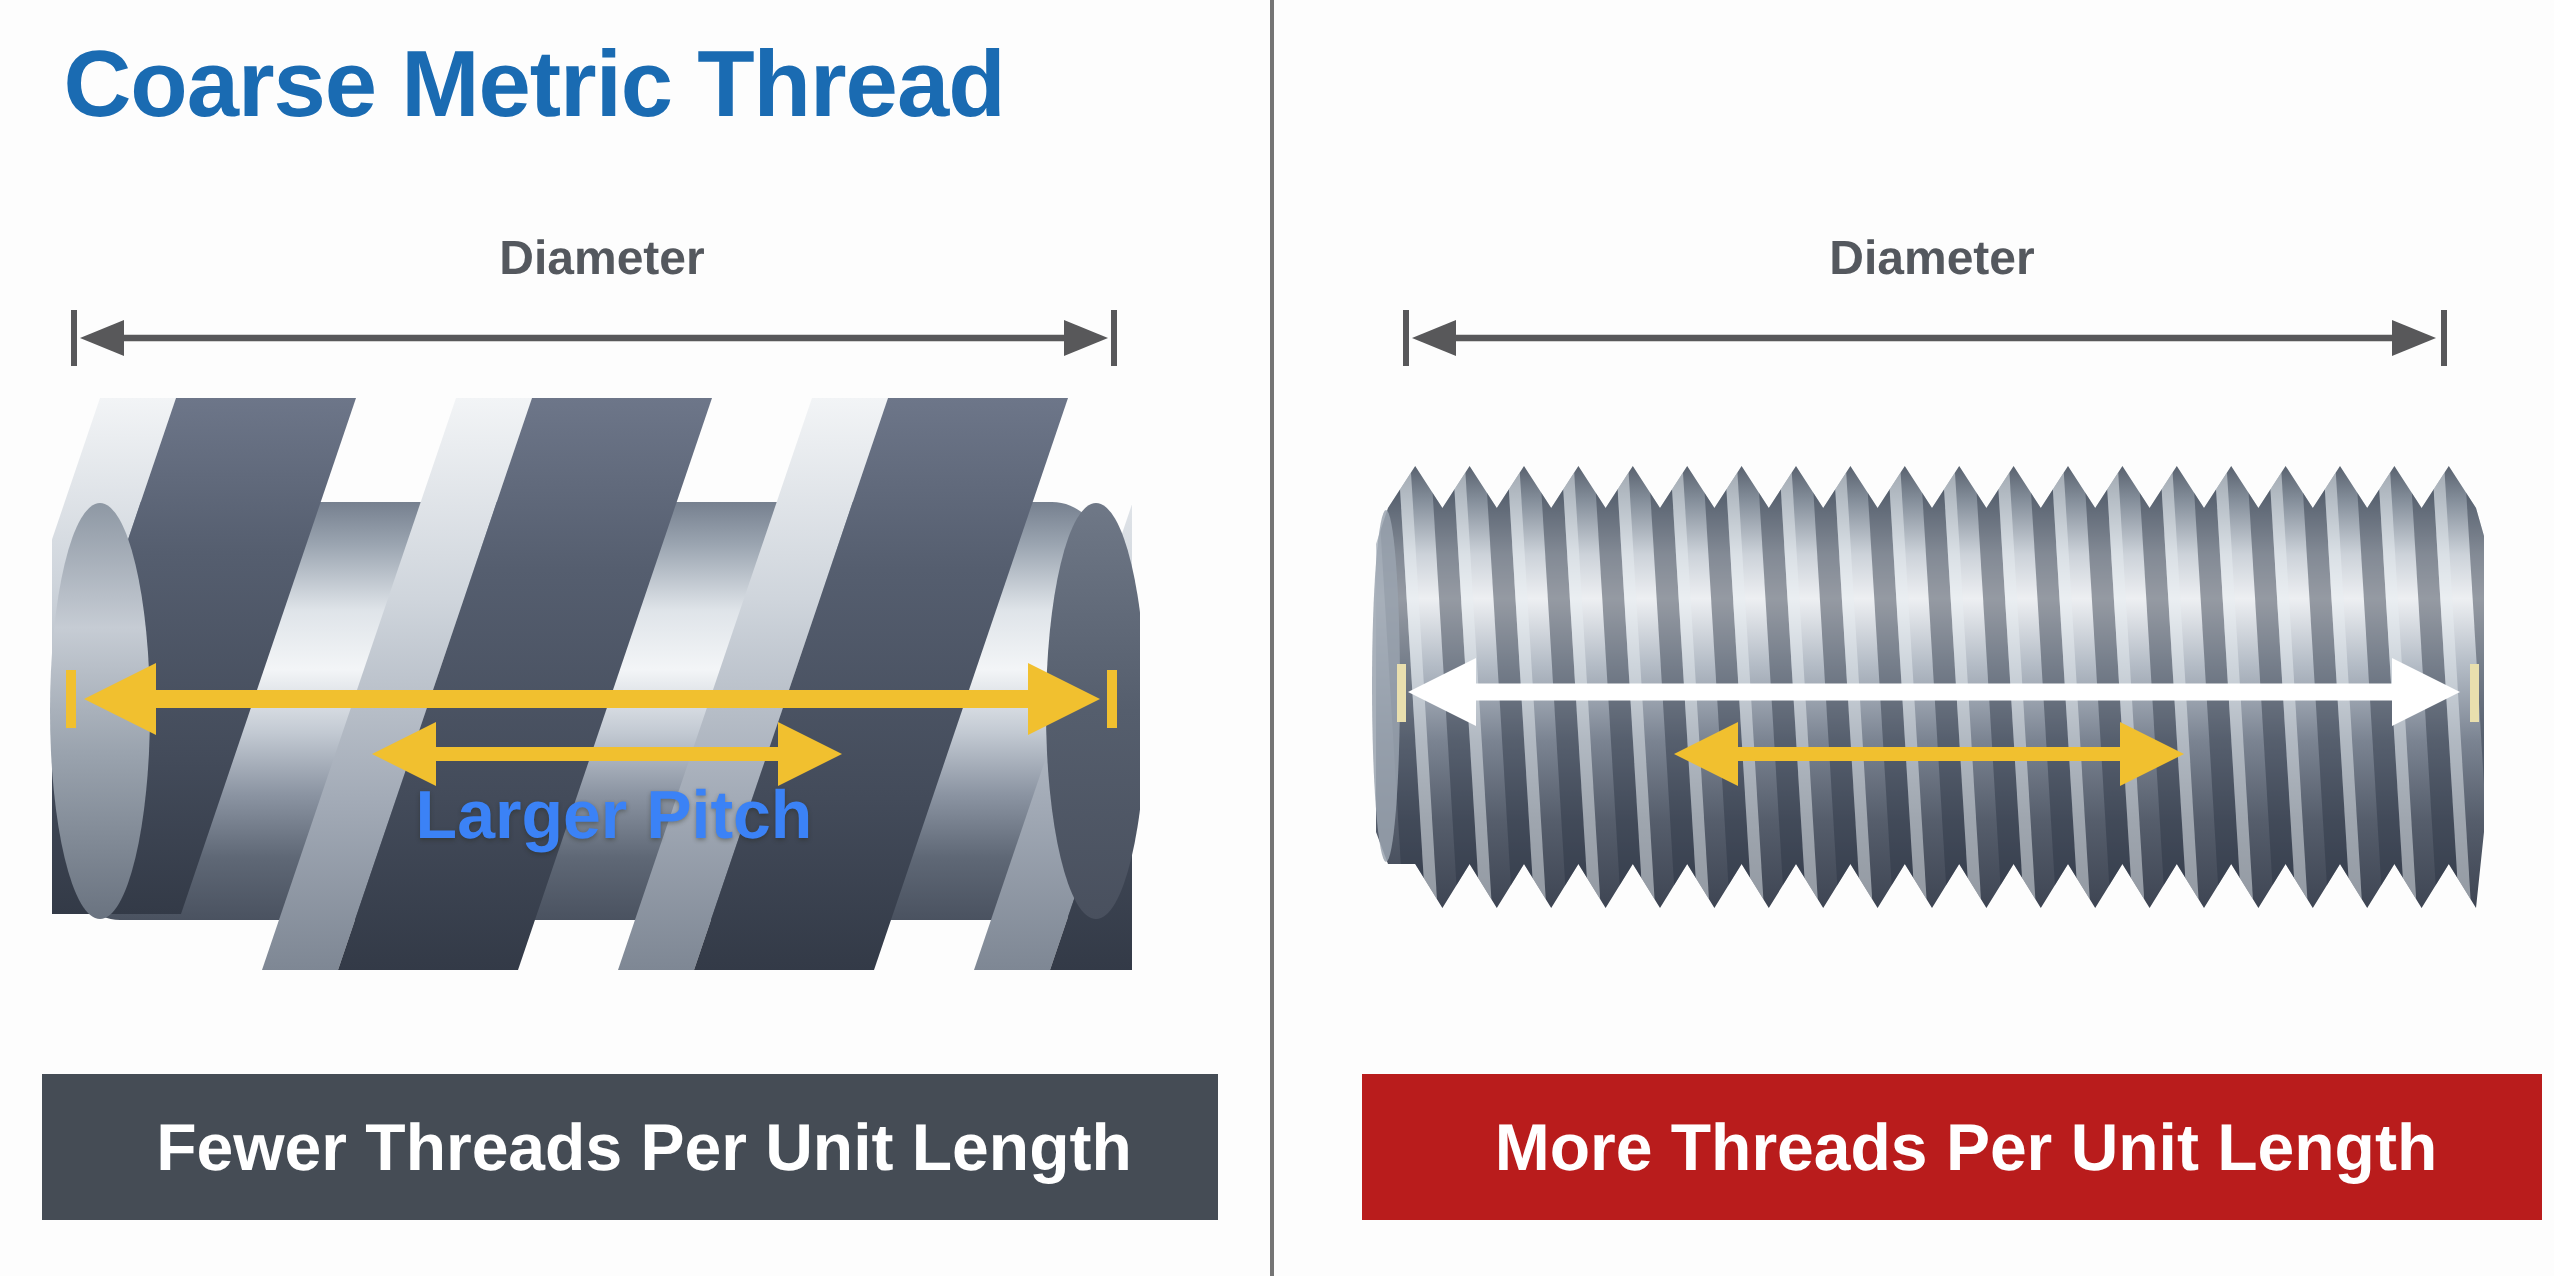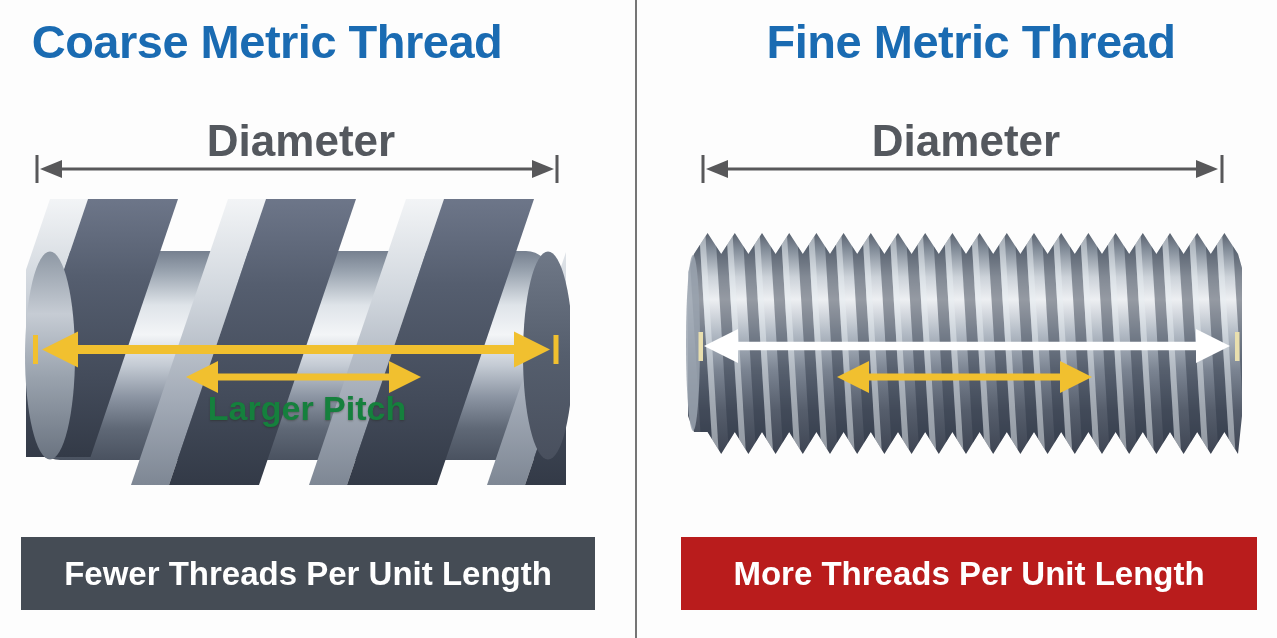--- a/index.html
+++ b/index.html
@@ -1,35 +1,34 @@
 <!DOCTYPE html>
 <html><head>
 <meta charset="utf-8">
 <style>
   html,body{margin:0;padding:0;}
   body{font-family:"Liberation Sans", sans-serif; background:#e9e9e9;}
   #stage{position:relative;width:1277px;height:638px;background:#fdfdfd;overflow:hidden;}
   .divider{position:absolute;top:0;bottom:0;width:2px;background:#757575;}
   .title{position:absolute;top:14px;transform:translateX(-50%);font-size:47px;font-weight:bold;letter-spacing:-0.5px;white-space:nowrap;}
-  .dim-label{position:absolute;top:116px;transform:translateX(-50%);font-size:44px;font-weight:bold;color:#54585e;white-space:nowrap;}
+  .dim-label{position:absolute;top:116px;transform:translateX(-50%);font-size:24px;font-weight:bold;color:#54585e;white-space:nowrap;}
   .pitch-label{position:absolute;transform:translateX(-50%);font-size:34px;font-weight:bold;white-space:nowrap;text-shadow:0 1px 2px rgba(35,35,15,0.35);}
-  .caption-bar{position:absolute;top:537px;height:73px;display:flex;align-items:center;justify-content:center;}
+  .caption-bar{position:absolute;top:537px;height:73px;display:flex;align-items:center;justify-content:center;padding-left:14px;}
   .caption-bar span{color:#fff;font-size:33px;font-weight:bold;white-space:nowrap;}
   .screw-svg{position:absolute;}
   #annotations{position:absolute;left:0;top:0;pointer-events:none;}
 </style>
 </head>
 <body>
 
 <div id="stage" style="background: rgb(253, 253, 253);">
 
   <div class="divider" style="left: 635px; background: rgb(117, 117, 117);"></div>
 
   <div class="title" style="left: 267px; color: rgb(26, 107, 178);">Coarse Metric Thread</div>
-  <div class="title" style="left: 971px; color: rgb(26, 107, 178);">Fine Metric Thread</div>
 
   <div class="dim-label" style="left: 301px; color: rgb(84, 88, 94);">Diameter</div>
   <div class="dim-label" style="left: 966px; color: rgb(84, 88, 94);">Diameter</div>
 
   <svg id="coarse-screw" class="screw-svg" style="left:10px;top:193px;" width="560" height="300" viewBox="0 0 560 300">
     <defs>
       <linearGradient id="steelL" x1="0" y1="0" x2="0" y2="1">
         <stop offset="0" stop-color="#76808f"></stop>
           <stop offset="0.10" stop-color="#9aa4b0"></stop>
         <stop offset="0.26" stop-color="#dfe4e9"></stop>
@@ -167,21 +166,21 @@
       <polygon points="704.0,346.0 738.0,329.0 738.0,363.0" fill="#ffffff"></polygon>
       <polygon points="1230.0,346.0 1196.0,329.0 1196.0,363.0" fill="#ffffff"></polygon>
       <line x1="216" y1="377" x2="391" y2="377" stroke="#f1c02f" stroke-width="7"></line>
       <polygon points="186.0,377.0 218.0,361.0 218.0,393.0" fill="#f1c02f"></polygon>
       <polygon points="421.0,377.0 389.0,361.0 389.0,393.0" fill="#f1c02f"></polygon>
       <line x1="867" y1="377" x2="1062" y2="377" stroke="#f1c02f" stroke-width="7"></line>
       <polygon points="837.0,377.0 869.0,361.0 869.0,393.0" fill="#f1c02f"></polygon>
       <polygon points="1092.0,377.0 1060.0,361.0 1060.0,393.0" fill="#f1c02f"></polygon>
     </svg>
 
-  <div class="pitch-label" style="left: 307px; top: 389px; color: #15803d;">Larger Pitch</div>
+  <div class="pitch-label" style="left: 307px; top: 389px; color: #3b82f6;">Larger Pitch</div>
 
   <div class="caption-bar" style="left: 21px; width: 574px; background: rgb(69, 76, 85);">
     <span>Fewer Threads Per Unit Length</span>
   </div>
   <div class="caption-bar" style="left: 681px; width: 576px; background: #b91c1c;">
     <span>More Threads Per Unit Length</span>
   </div>
 
 </div>
 

